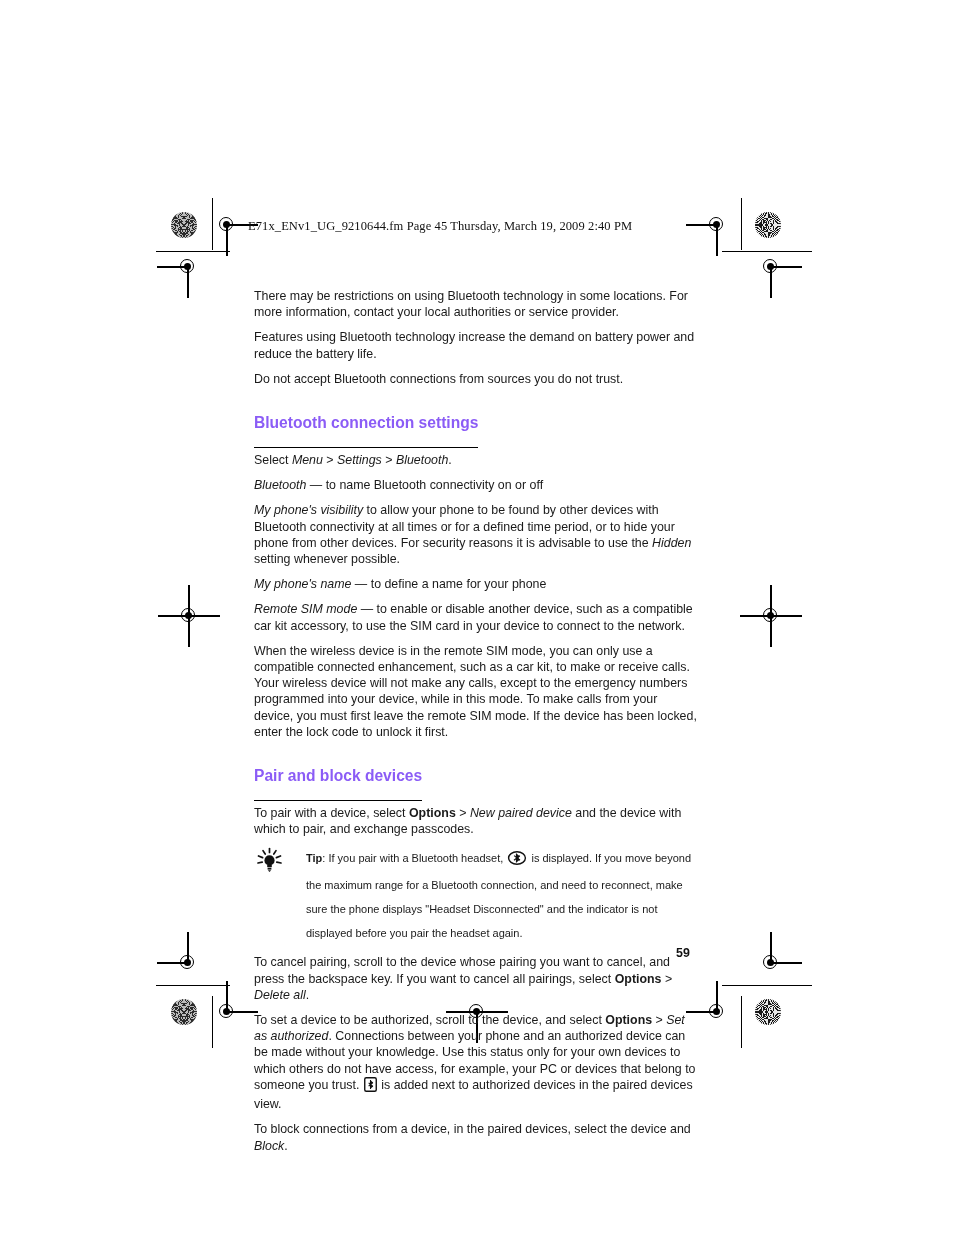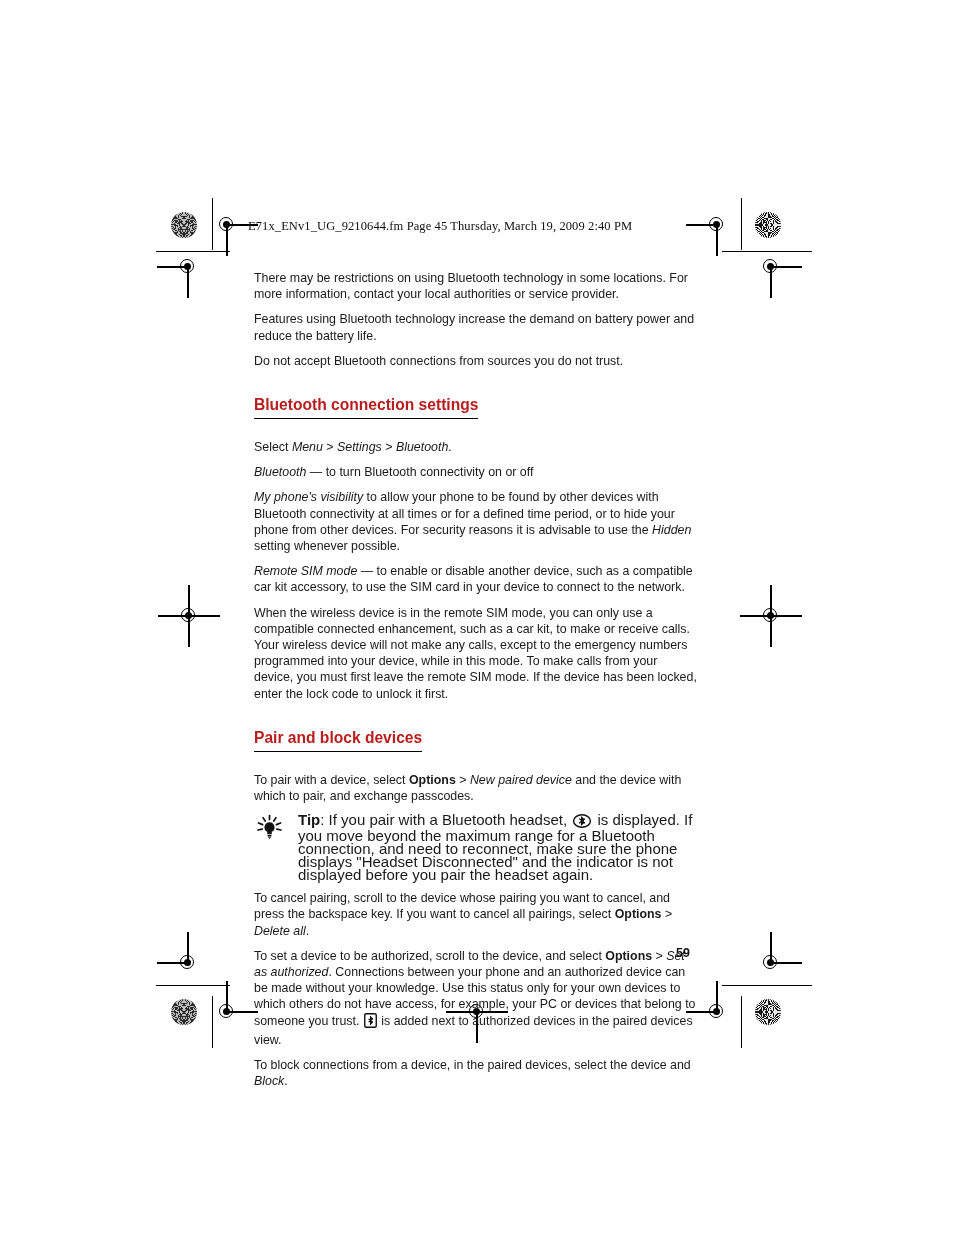--- a/index.html
+++ b/index.html
@@ -87,58 +87,58 @@
     font-size: 12.5px;
     letter-spacing: 0.1px;
     color: #111;
     white-space: nowrap;
   }
 
   
   #content {
     position: absolute;
     left: 254px;
-    top: 270px;
+    top: 288px;
     width: 446px;
   }
 
   p.body {
     margin: 0 0 9px 0;
     font-size: 12.4px;
     line-height: 16.2px;
     text-align: left;
     color: #1a1a1a;
   }
 
   h2.section {
-    margin: 17px 0 20px 0;
+    margin: 17px 0 4px 0;
     font-size: 15.6px;
     font-weight: bold;
     line-height: 20px;
-    color: #b91c1c;
+    color: #8b5cf6;
     display: inline-block;
     border-bottom: 1.6px solid #000;
-    padding-bottom: 3px;
+    padding-bottom: 14px;
   }
   .section-wrap { margin: 0; }
 
   em.it { font-style: italic; }
   strong.bd { font-weight: bold; }
 
   
   .tip-block {
     position: relative;
     margin: 9px 0 9px 0;
     padding-left: 44px;
     min-height: 30px;
   }
   .tip-block p {
-    margin: 0;
-    font-size: 15px;
-    line-height: 13px;
+    margin: 8px;
+    font-size: 11px;
+    line-height: 24px;
   }
   .tip-icon {
     position: absolute;
     left: 0px;
     top: 1px;
     width: 34px;
     height: 26px;
   }
 
   
@@ -258,24 +258,25 @@
     <p class="body">There may be restrictions on using Bluetooth technology in some locations. For more information, contact your local authorities or service provider.</p>
     <p class="body">Features using Bluetooth technology increase the demand on battery power and reduce the battery life.</p>
     <p class="body">Do not accept Bluetooth connections from sources you do not trust.</p>
 
     <div class="section-wrap">
       <h2 class="section">Bluetooth connection settings</h2>
     </div>
 
     <p class="body"><span>Select </span><em class="it">Menu</em><span> &gt; </span><em class="it">Settings</em><span> &gt; </span><em class="it">Bluetooth</em><span>.</span></p>
 
-    <p class="body"><em class="it">Bluetooth</em><span> — </span><span>to turn Bluetooth connectivity on or off</span></p>
+    <p class="body"><em class="it">Bluetooth</em><span> — </span><span>to name Bluetooth connectivity on or off</span></p>
 
     <p class="body"><em class="it">My phone's visibility</em><span> </span><span>to allow your phone to be found by other devices with Bluetooth connectivity at all times or for a defined time period, or to hide your phone from other devices. For security reasons it is advisable to use the </span><em class="it">Hidden</em><span> setting whenever possible.</span></p>
 
+    <p class="body"><em class="it">My phone's name</em><span> — </span><span>to define a name for your phone</span></p>
 
     <p class="body"><em class="it">Remote SIM mode</em><span> — </span><span>to enable or disable another device, such as a compatible car kit accessory, to use the SIM card in your device to connect to the network.</span></p>
 
     <p class="body">When the wireless device is in the remote SIM mode, you can only use a compatible connected enhancement, such as a car kit, to make or receive calls. Your wireless device will not make any calls, except to the emergency numbers programmed into your device, while in this mode. To make calls from your device, you must first leave the remote SIM mode. If the device has been locked, enter the lock code to unlock it first.</p>
 
     <div class="section-wrap">
       <h2 class="section">Pair and block devices</h2>
     </div>
 
 

